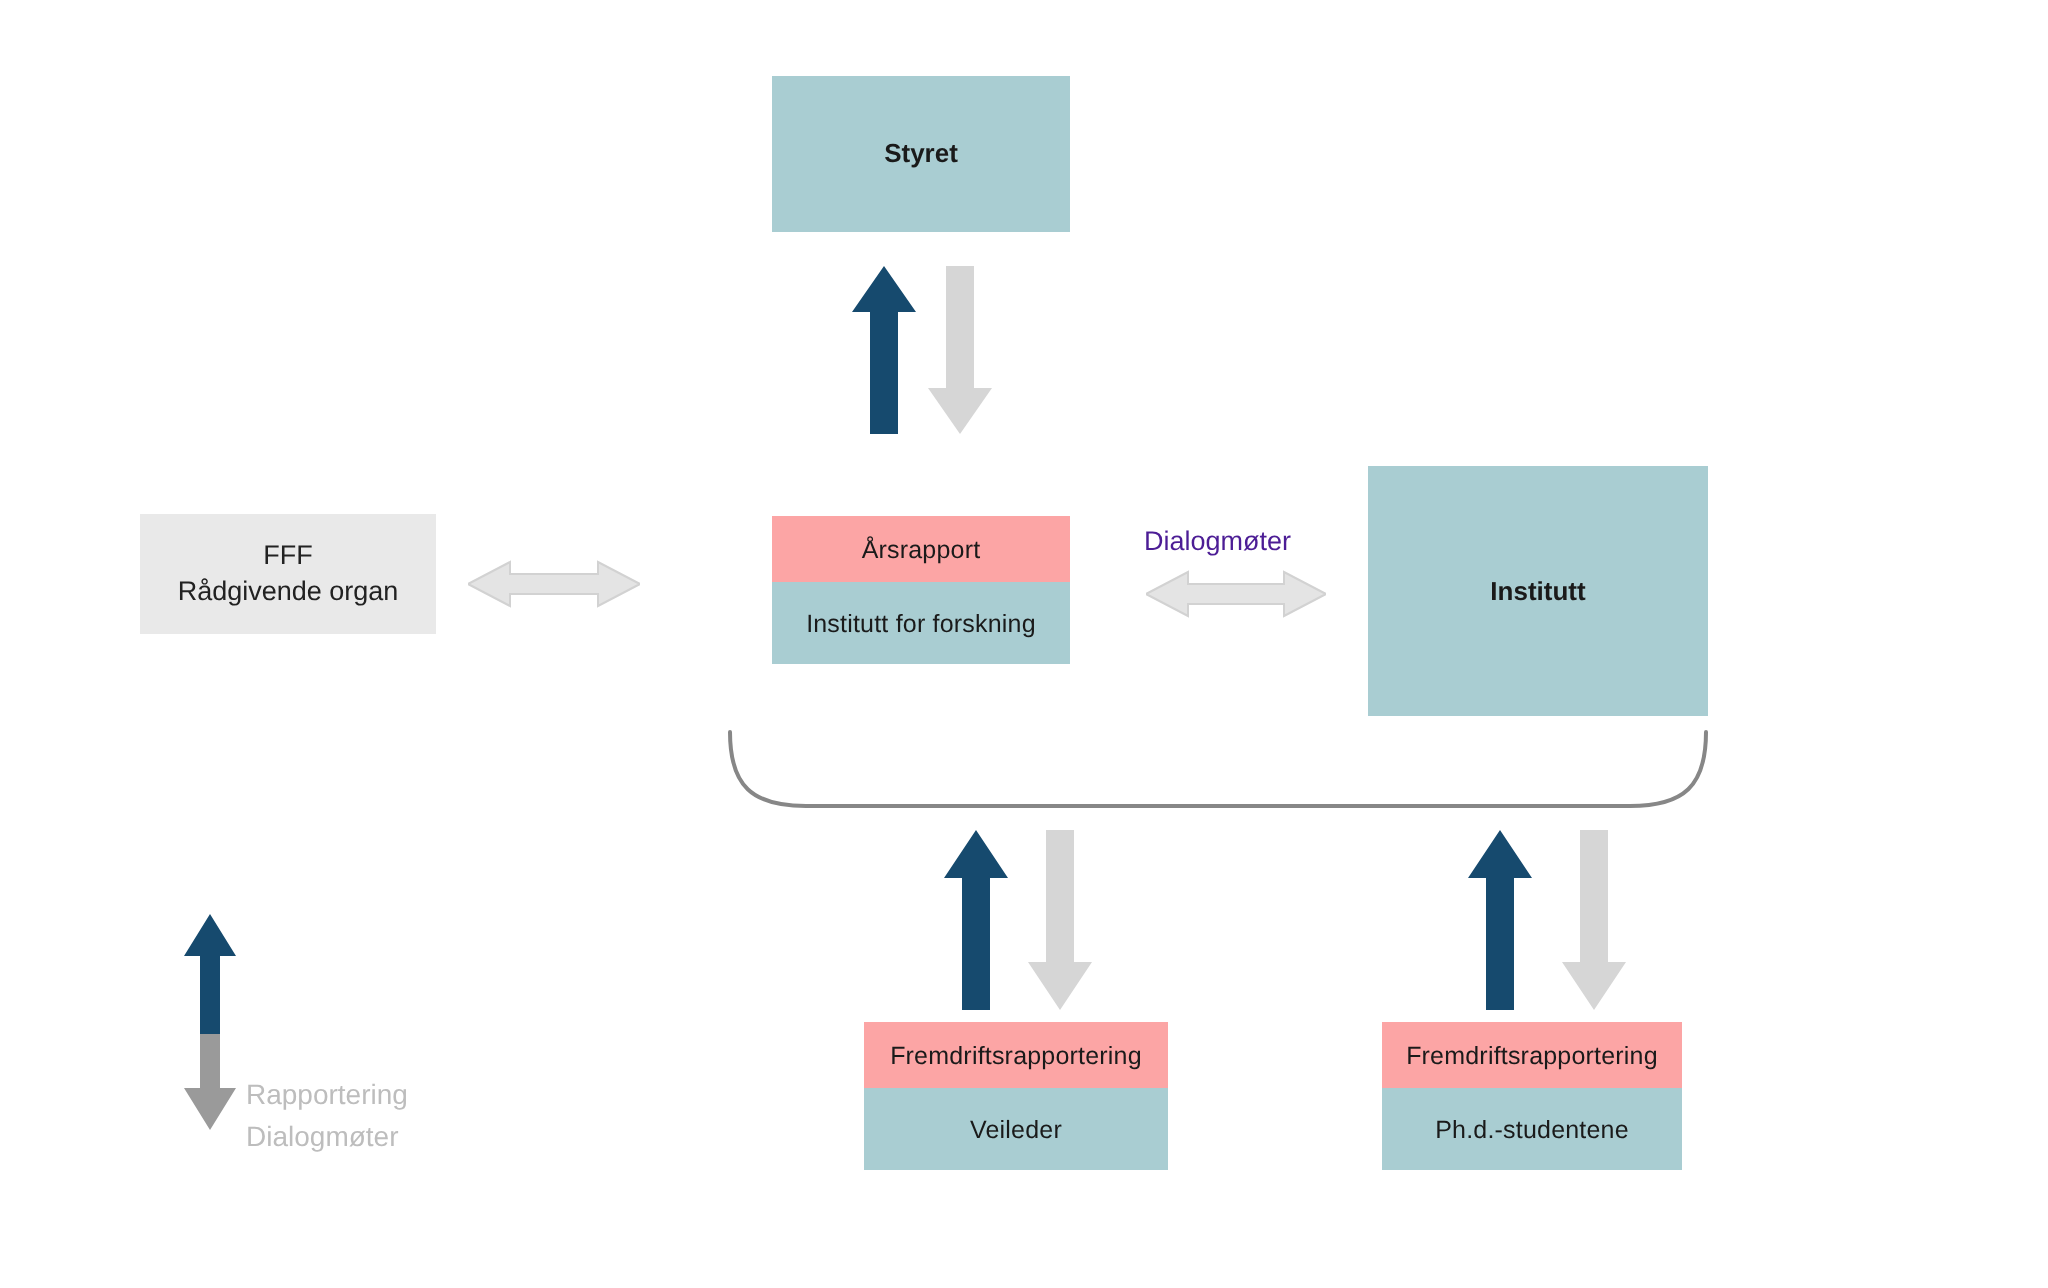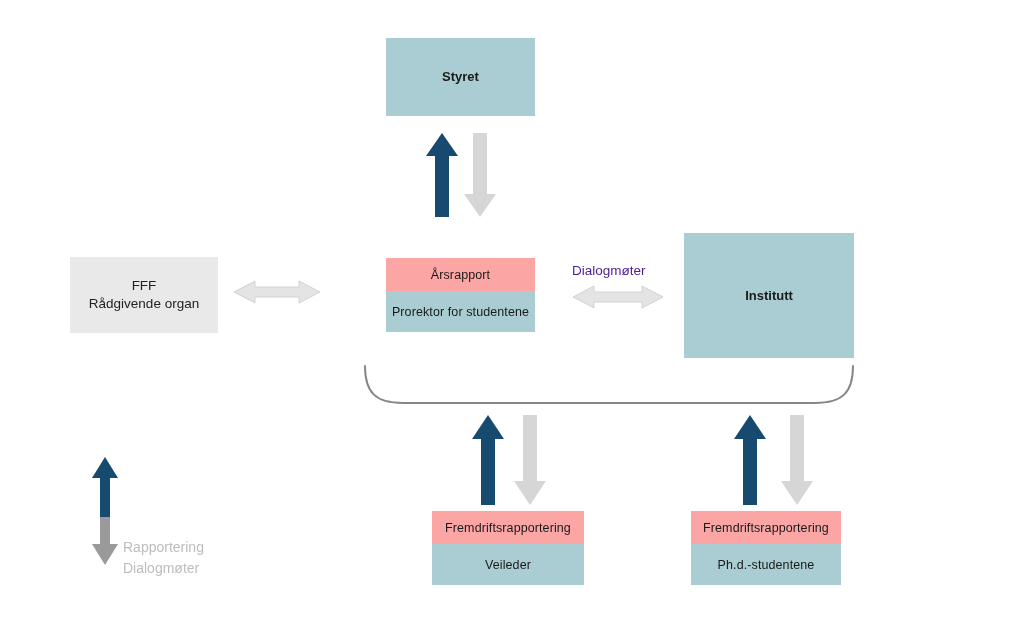--- a/index.html
+++ b/index.html
@@ -116,39 +116,39 @@
     <svg width="34" height="84" viewBox="0 0 34 84">
       <polygon points="17,0 33,23 24,23 24,84 10,84 10,23 1,23" fill="#164a6e"></polygon>
     </svg>
   </div>
   <div class="arrow" style="left:456px; top:133px;">
     <svg width="34" height="84" viewBox="0 0 34 84">
       <polygon points="17,84 33,61 24,61 24,0 10,0 10,61 1,61" fill="#d6d6d6"></polygon>
     </svg>
   </div>
 
-  <div class="node grey" style="left:63px; top:257px; width:148px; height:76px;">
+  <div class="node grey" style="left:63px; top:257px; width:148px; height:60px;">
     <span>
       <span>FFF</span><br>
       <span>Rådgivende organ</span>
     </span>
   </div>
 
   <div class="arrow" style="left:227px; top:280px;">
     <svg width="86" height="24" viewBox="0 0 86 24">
       <polygon points="0,12 21,1 21,7 65,7 65,1 86,12 65,23 65,17 21,17 21,23" fill="#e4e4e4" stroke="#d2d2d2" stroke-width="1"></polygon>
     </svg>
   </div>
 
   <div class="stack" style="left:379px; top:258px; width:149px; height:74px;">
     <div class="cap" style="height:33px;">
       <span>Årsrapport</span>
     </div>
     <div class="body">
-      <span>Prorektor for studentene</span>
+      <span>Institutt for forskning</span>
     </div>
   </div>
 
   <div class="label" style="left:565px; top:263px;">Dialogmøter</div>
   <div class="arrow" style="left:566px; top:285px;">
     <svg width="90" height="24" viewBox="0 0 90 24">
       <polygon points="0,12 21,1 21,7 69,7 69,1 90,12 69,23 69,17 21,17 21,23" fill="#e4e4e4" stroke="#d2d2d2" stroke-width="1"></polygon>
     </svg>
   </div>
 

